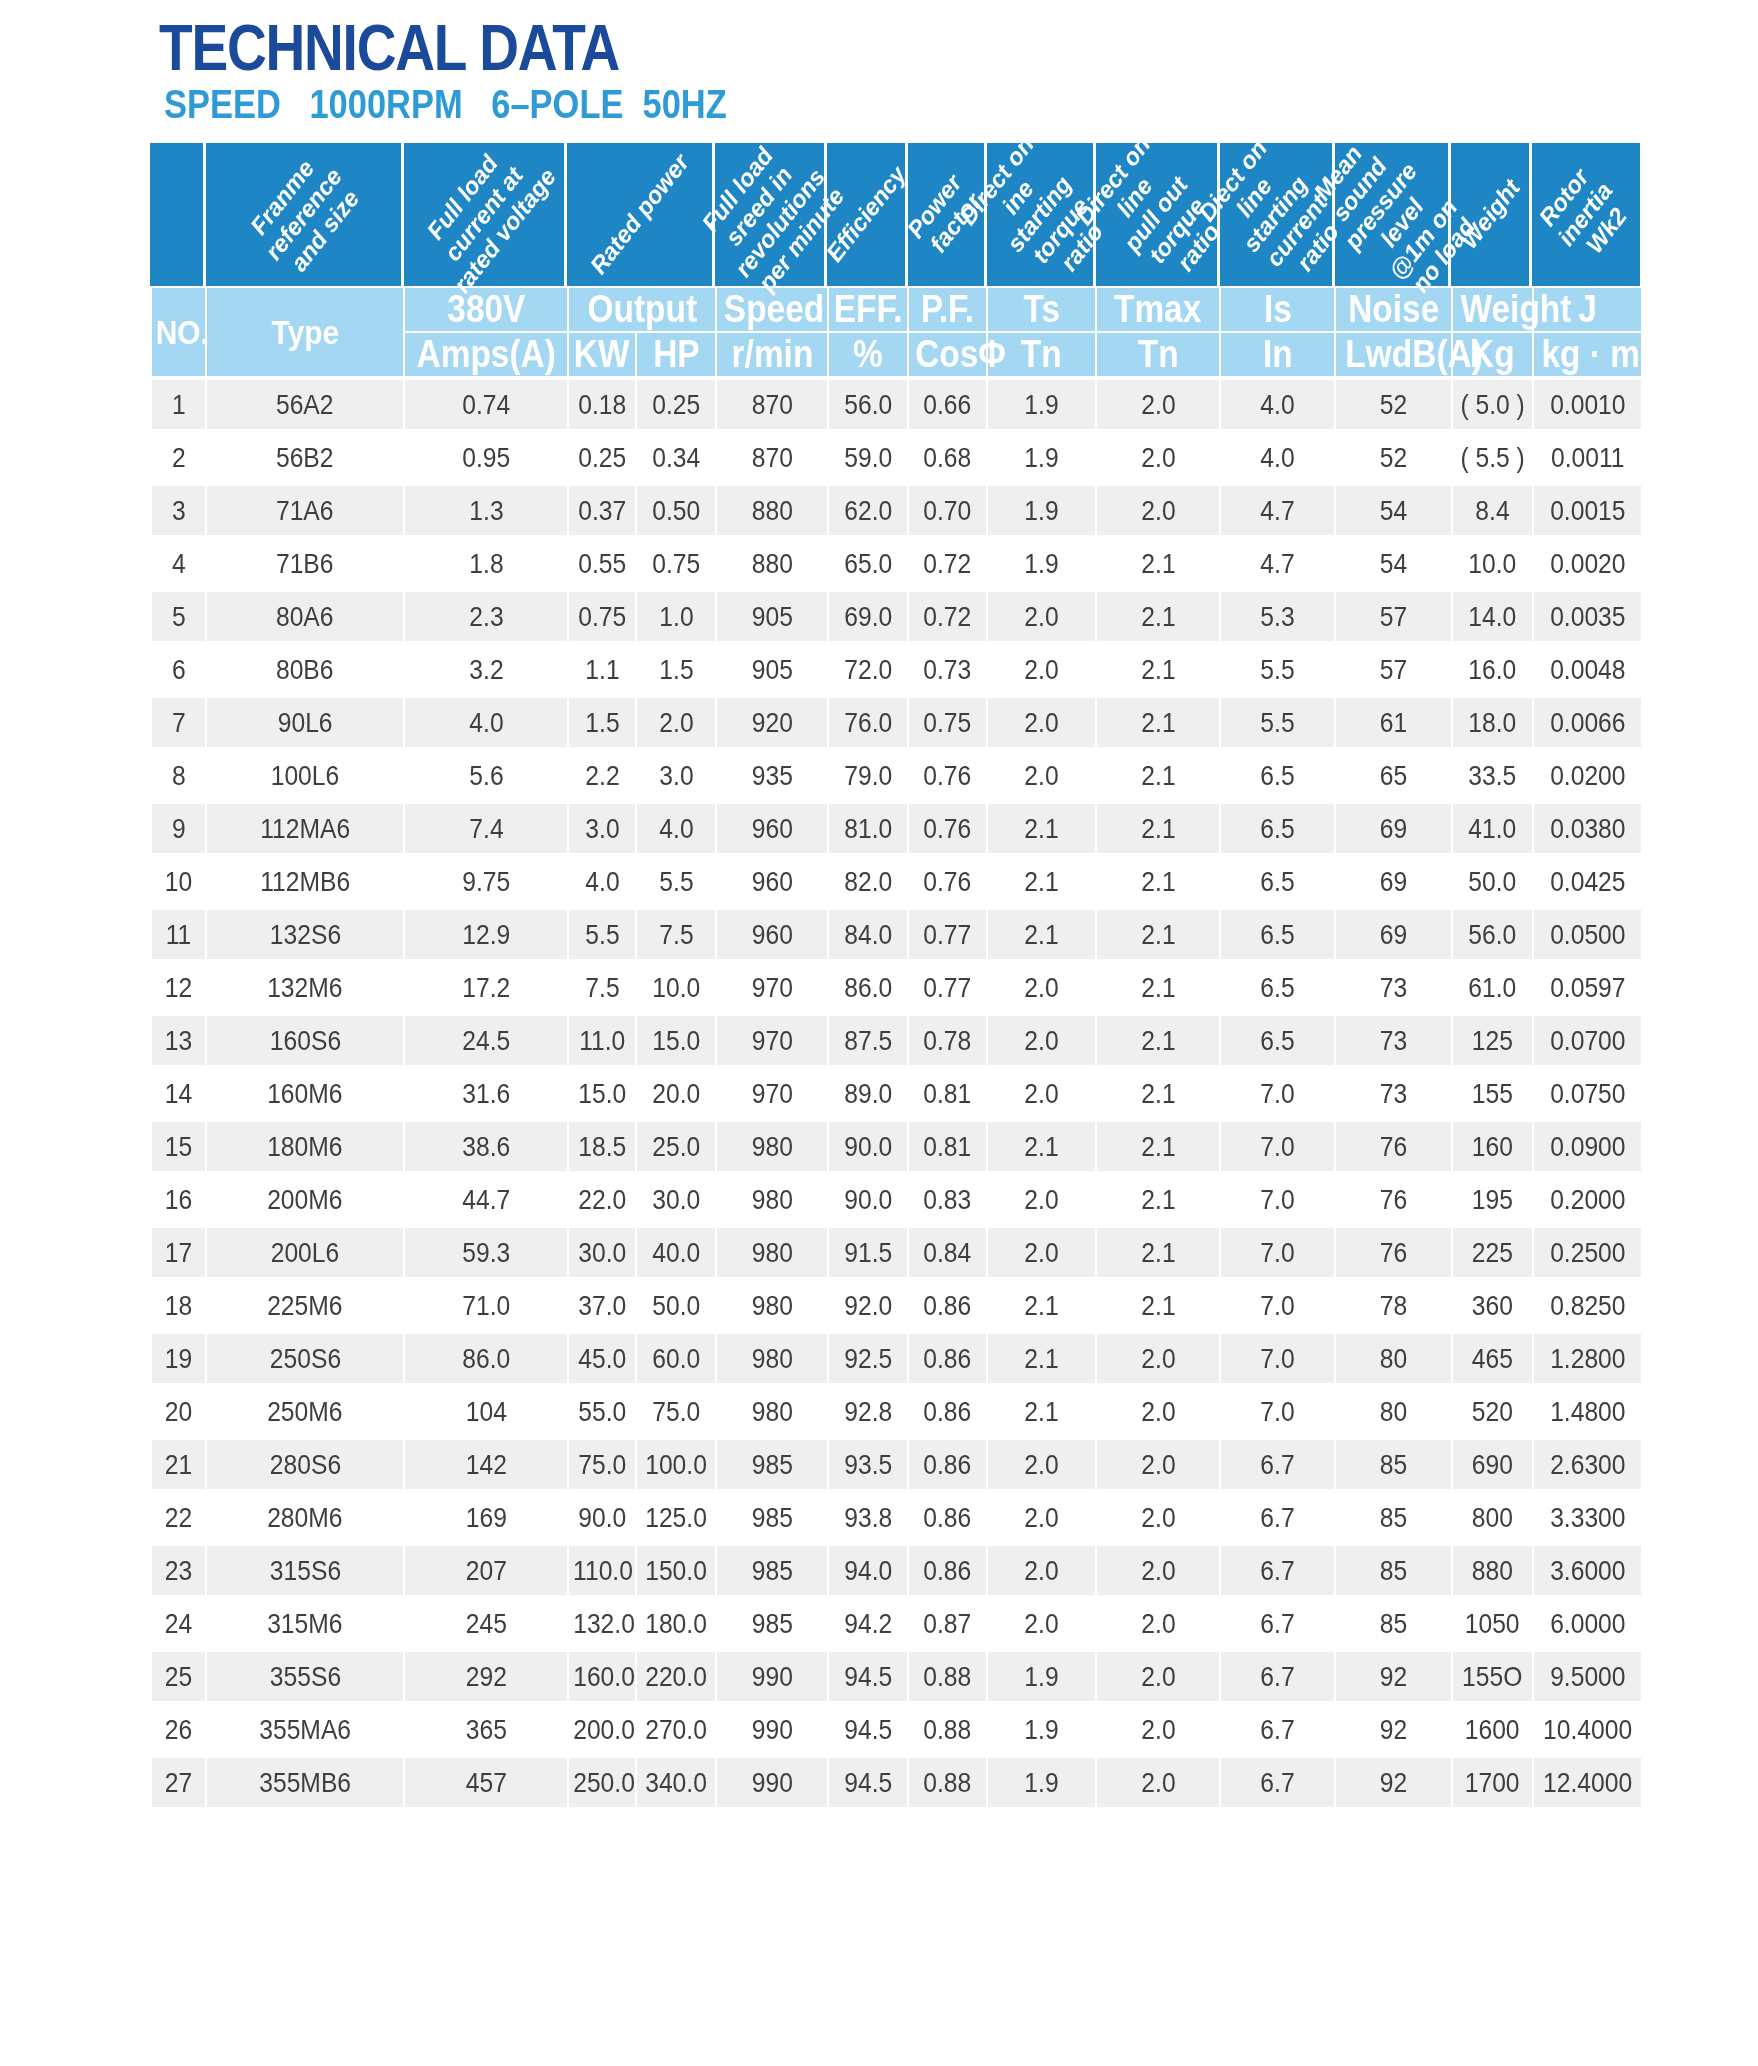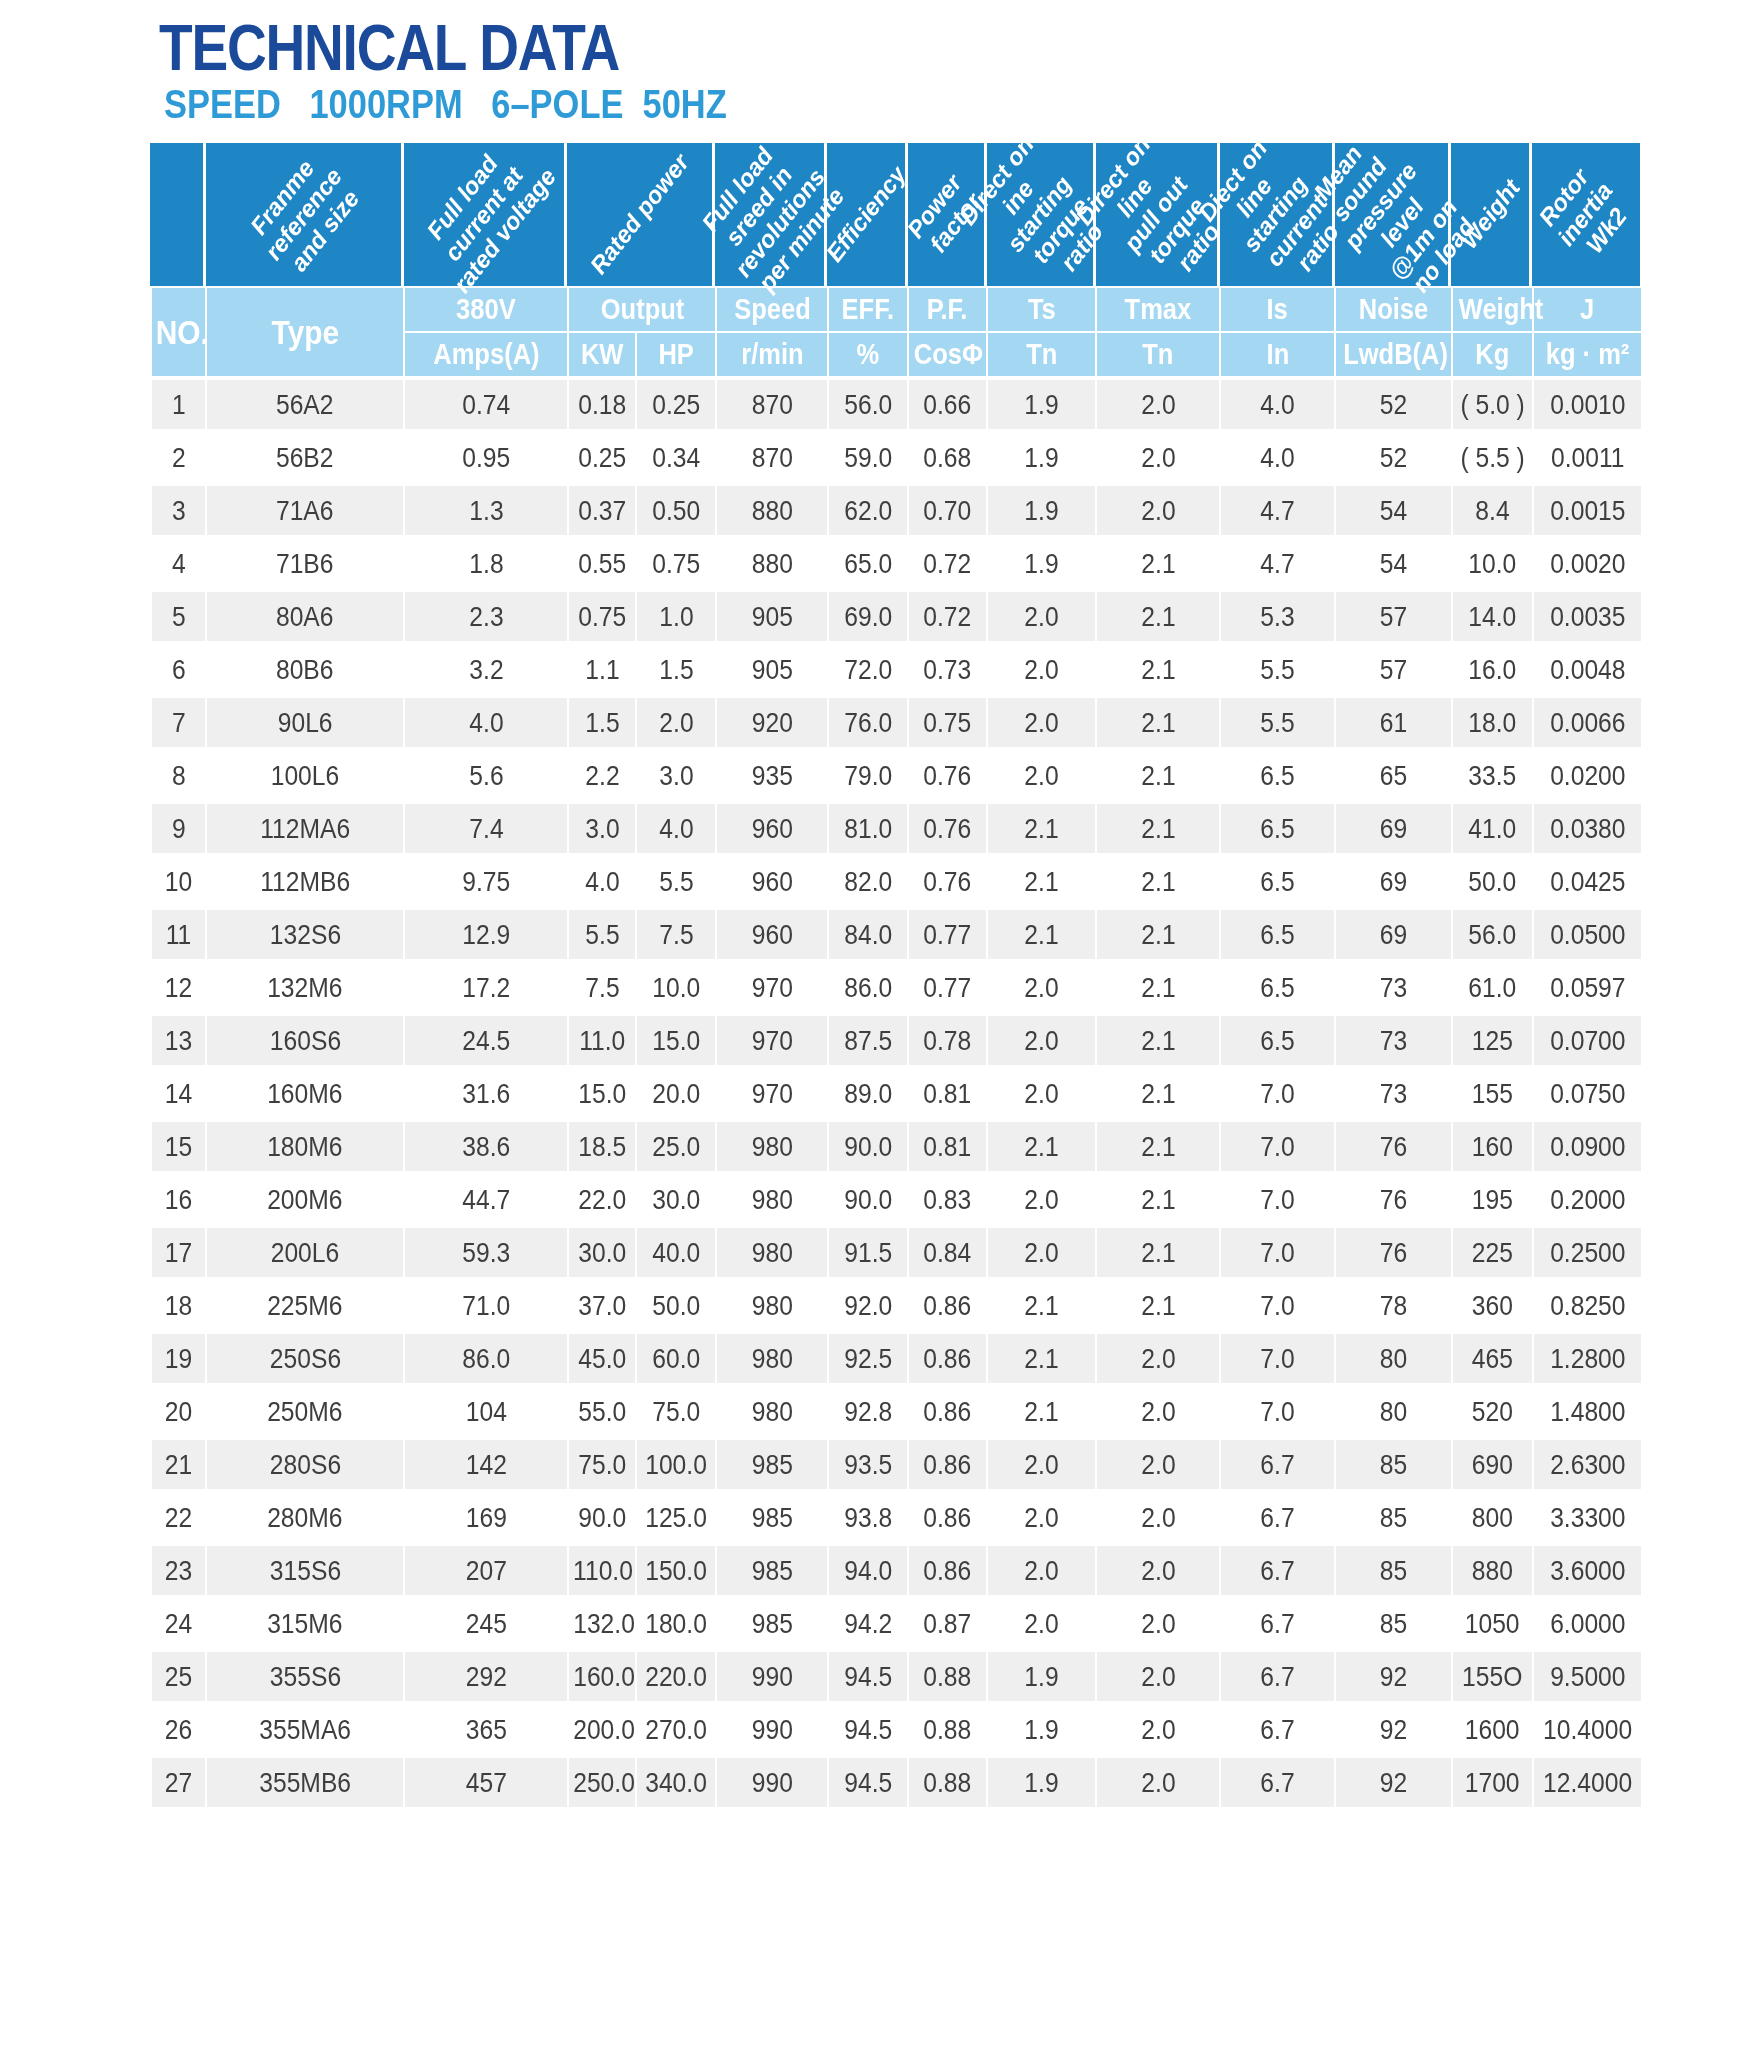--- a/index.html
+++ b/index.html
@@ -19,21 +19,21 @@
   .vline{position:absolute;top:0;height:100%;width:2.8px;background:#ffffff;}
   .diag-cell{position:absolute;top:0;height:100%;display:flex;
              align-items:center;justify-content:center;}
   .diag-text{transform:rotate(-52deg);color:#ffffff;font-size:24px;font-weight:bold;
              font-style:italic;line-height:1.12;white-space:pre-line;text-align:center;}
 
   
   table.motor{table-layout:fixed;width:1490px;border-collapse:collapse;text-decoration:underline;}
   .motor th,.motor td{padding:0;text-align:center;vertical-align:middle;
                       white-space:nowrap;overflow:visible;}
-  .motor thead th{background:#a3d7f2;color:#ffffff;font-weight:bold;font-size:29px;
+  .motor thead th{background:#a3d7f2;color:#ffffff;font-weight:bold;font-size:38px;
                   border:2.8px solid #ffffff;height:43px;}
   .motor thead th.big{font-size:34px;}
   .motor tbody td{font-size:28px;color:#3e3e3e;height:49px;
                   border-left:2.8px solid #ffffff;border-right:2.8px solid #ffffff;
                   border-top:4.2px solid #ffffff;border-bottom:4.2px solid #ffffff;}
   tr.stripe td{background:#efefef;}
   tr.plain td{background:#ffffff;}
   .cond{display:inline-block;transform:scaleX(0.88);}
 </style>
 </head>

